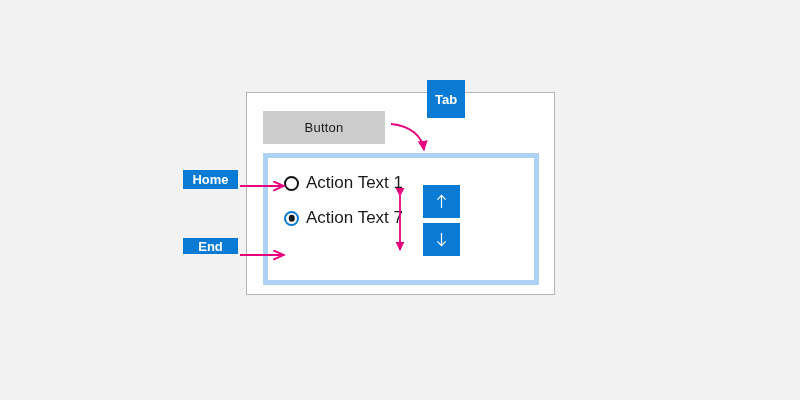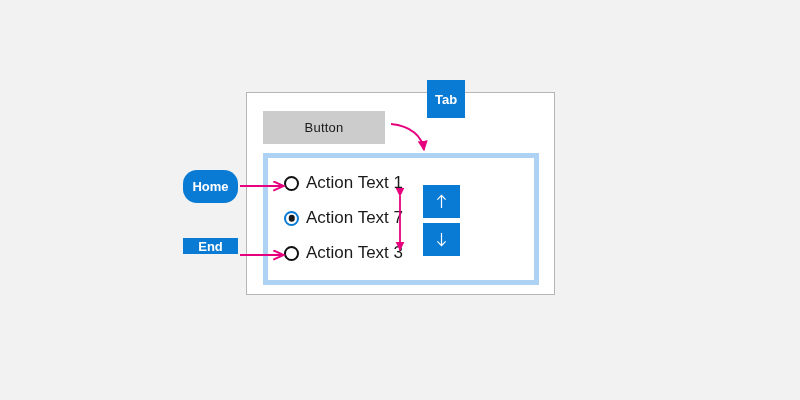--- a/index.html
+++ b/index.html
@@ -127,21 +127,21 @@
     position: absolute;
     background: #0a7bd4;
     color: #ffffff;
     font-size: 13px;
     font-weight: bold;
     display: flex;
     align-items: center;
     justify-content: center;
   }
   #badge-tab  { left: 427px; top: 80px;  width: 38px; height: 38px; }
-  #badge-home { left: 183px; top: 170px; width: 55px; height: 33px; border-radius: 14px; }
+  #badge-home { left: 183px; top: 170px; width: 55px; height: 19px; }
   #badge-end  { left: 183px; top: 238px; width: 55px; height: 16px; }
 
   
   .anno {
     position: absolute;
     left: 0;
     top: 0;
     width: 800px;
     height: 400px;
     pointer-events: none;
@@ -163,24 +163,20 @@
     <div class="radio-row">
       <span class="radio-outer"></span>
       <span class="radio-label">Action Text 1</span>
     </div>
 
     <div class="radio-row">
       <span class="radio-outer selected"></span>
       <span class="radio-label">Action Text 7</span>
     </div>
 
-    <div class="radio-row">
-      <span class="radio-outer"></span>
-      <span class="radio-label">Action Text 3</span>
-    </div>
   </div>
 
   <div class="spinner">
     <div class="spin-btn">
       <svg width="15" height="17" viewBox="0 0 15 17">
         <line x1="7.5" y1="15" x2="7.5" y2="2.5" stroke="#ffffff" stroke-width="1.2"></line>
         <polyline points="3.4,6.6 7.5,2.4 11.6,6.6" fill="none" stroke="#ffffff" stroke-width="1.2"></polyline>
       </svg>
     </div>
     <div class="spin-btn">

